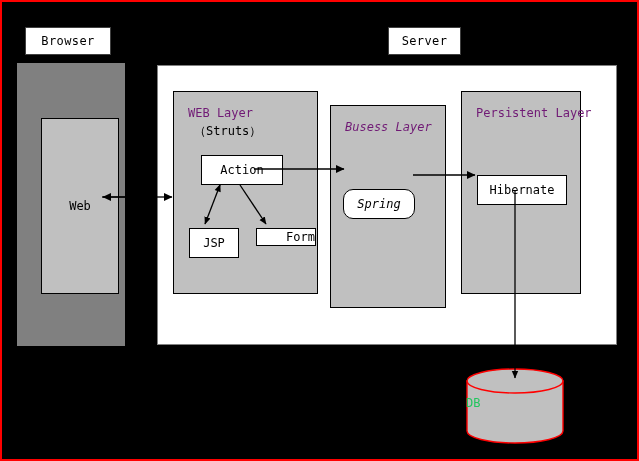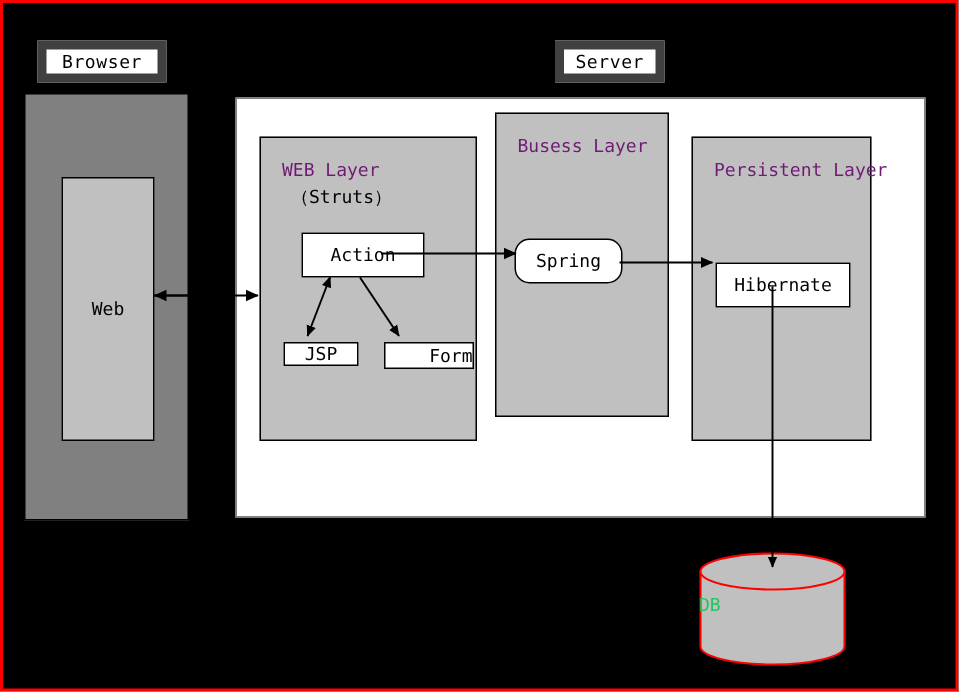--- a/index.html
+++ b/index.html
@@ -19,21 +19,21 @@
     font-family: "DejaVu Sans Mono", "Liberation Mono", monospace;
   }
 
   
   .abs { position: absolute; box-sizing: border-box; }
 
   
   .tag {
     background: #ffffff;
     color: #000000;
-    border: 6px solid #404040;
+    border: 1px solid #404040;
     display: flex;
     align-items: center;
     justify-content: center;
     font-size: 12px;
     letter-spacing: 0.4px;
   }
 
   
   .panel-browser {
     background: #808080;
@@ -113,50 +113,50 @@
 </style>
 </head>
 <body>
 
 <div id="canvas">
 
   <div class="abs tag" style="left:23px; top:25px; width:86px; height:28px;">
     <span>Browser</span>
   </div>
 
-  <div class="abs tag" style="left:368px; top:25px; width:73px; height:28px;">
+  <div class="abs tag" style="left:386px; top:25px; width:73px; height:28px;">
     <span>Server</span>
   </div>
 
   <div class="abs panel-browser" style="left:14px; top:60px; width:110px; height:285px;">
-    <div class="abs box-web" style="left:24px; top:55px; width:62px; height:176px;">
+    <div class="abs box-web" style="left:24px; top:55px; width:78px; height:176px;">
       <span>Web</span>
     </div>
   </div>
 
   <div class="abs panel-server" style="left:155px; top:63px; width:460px; height:280px;">
 
     <div class="abs layer" style="left:15px; top:25px; width:145px; height:203px;">
       <div class="layer-title">WEB Layer</div>
       <div class="layer-subtitle">（Struts）</div>
 
       <div class="abs comp" style="left:27px; top:63px; width:82px; height:30px;">
         <span>Action</span>
       </div>
 
-      <div class="abs comp" style="left:15px; top:136px; width:50px; height:16px;">
+      <div class="abs comp" style="left:15px; top:136px; width:50px; height:30px;">
         <span>JSP</span>
       </div>
 
       <div class="abs comp" style="left:82px; top:136px; width:60px; height:18px;justify-content:flex-end;">
         <span>Form</span>
       </div>
     </div>
 
-    <div class="abs layer" style="left:172px; top:9px; width:116px; height:203px;">
+    <div class="abs layer" style="left:172px; top:39px; width:116px; height:203px;font-style:italic;">
       <div class="layer-title">Busess Layer</div>
 
       <div class="abs comp" style="left:12px; top:83px; width:72px; height:30px;border-radius:10px;">
         <span>Spring</span>
       </div>
     </div>
 
     <div class="abs layer" style="left:303px; top:25px; width:120px; height:203px;">
       <div class="layer-title">Persistent Layer</div>
 

